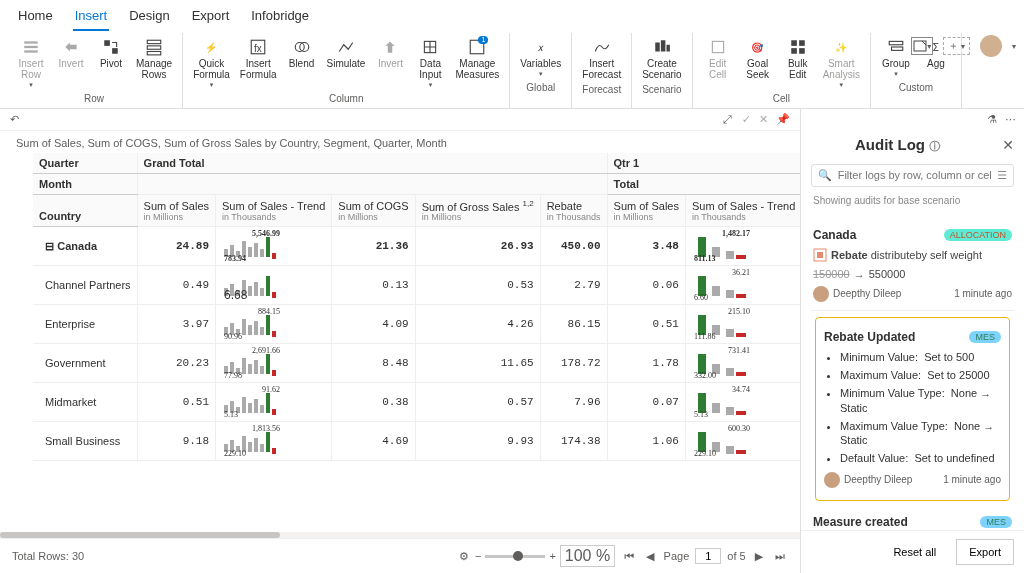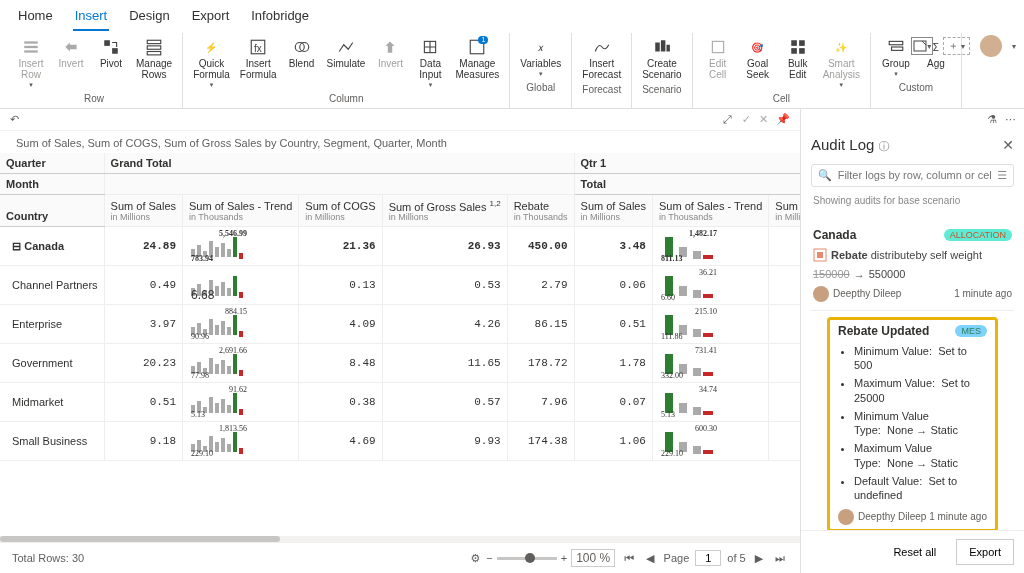--- a/index.html
+++ b/index.html
@@ -15,52 +15,52 @@
 .ribbon-group-label { font-size: 10px; color: #605e5c; padding: 1px 0 2px; }
 .rbtn { display: flex; flex-direction: column; align-items: center; justify-content: flex-start; padding: 3px 4px; min-width: 38px; cursor: pointer; font-size: 10px; line-height: 1.1; text-align: center; color: #323130; }
 .rbtn.disabled { color: #a19f9d; }
 .rbtn .ic { width: 18px; height: 18px; margin-bottom: 2px; display: flex; align-items: center; justify-content: center; }
 .dd-caret { font-size: 7px; margin-top: 1px; color: #605e5c; }
 .main-row { flex: 1; display: flex; min-height: 0; }
 .content-area { flex: 1; display: flex; flex-direction: column; min-width: 0; }
 .toolbar-row { display: flex; justify-content: space-between; align-items: center; padding: 4px 10px; color: #605e5c; font-size: 11px; border-bottom: 1px solid #f3f2f1; }
 .toolbar-row .spacer { flex: 1; }
 .subtitle { padding: 6px 16px 4px; font-size: 11px; color: #605e5c; }
-.grid-wrap { flex: 1; overflow: auto; position: relative; }
+.grid-wrap { flex: 1; overflow: auto; position: relative; margin-left: 33px; }
 table.pvt { border-collapse: collapse; font-size: 11px; width: 100%; }
 table.pvt th, table.pvt td { border-right: 1px solid #eee; border-bottom: 1px solid #eee; padding: 4px 6px; white-space: nowrap; }
 table.pvt th { background: #fafafa; font-weight: 400; text-align: left; vertical-align: bottom; }
 table.pvt th.colhdr { font-weight: 600; border-bottom: 1px solid #ccc; }
 table.pvt th.grp { font-weight: 600; border-bottom: 1px solid #ccc; }
 table.pvt .sub { font-size: 9px; color: #888; display: block; }
 table.pvt td.num { text-align: right; font-family: Liberation Mono, monospace; font-size: 11px; }
 table.pvt tr.total td { font-weight: 700; }
 table.pvt td.rowhdr { padding-left: 12px; }
 .spark { width: 60px; height: 30px; position: relative; }
 .spark svg { width: 60px; height: 30px; }
 .scroll-stub { height: 6px; background: #f3f2f1; position: relative; }
 .scroll-thumb { position: absolute; left: 0; width: 280px; height: 6px; background: #c8c6c4; border-radius: 3px; }
 .footer { display: flex; align-items: center; justify-content: space-between; padding: 6px 12px; font-size: 11px; color: #605e5c; border-top: 1px solid #eee; }
 .footer .pager { display: flex; align-items: center; gap: 6px; }
 .footer .pager input { width: 26px; text-align: center; border: 1px solid #ccc; font-size: 11px; padding: 1px; }
 .pg-btn { cursor: pointer; padding: 0 3px; color: #605e5c; }
 .zoom-ctl { display: flex; align-items: center; gap: 4px; }
 .zoom-ctl .track { width: 60px; height: 3px; background: #c8c6c4; position: relative; }
 .zoom-ctl .thumb { position: absolute; left: 28px; top: -4px; width: 10px; height: 10px; background: #605e5c; border-radius: 50%; }
-.zoom-box { border: 1px solid #ccc; padding: 1px 4px; font-size: 12px; }
+.zoom-box { border: 1px solid #ccc; padding: 1px 4px; font-size: 16px; }
 .audit-panel { width: 224px; border-left: 1px solid #e1dfdd; display: flex; flex-direction: column; background: #fff; height: 100%; }
 .audit-top-icons { display: flex; justify-content: flex-end; gap: 8px; padding: 4px 8px; font-size: 11px; color: #605e5c; }
 .audit-header { display: flex; align-items: center; justify-content: space-between; padding: 6px 10px; }
-.audit-header h2 { font-size: 15px; font-weight: 400; }
+.audit-header h2 { font-size: 15px; font-weight: 700; margin-left: 44px; }
 .audit-search { margin: 4px 10px; border: 1px solid #ddd; border-radius: 3px; display: flex; align-items: center; padding: 4px 6px; gap: 6px; font-size: 11px; color: #888; }
 .audit-search input { border: none; flex: 1; font-size: 11px; outline: none; }
 .audit-sub { padding: 4px 12px 8px; font-size: 10px; color: #888; }
 .audit-body { flex: 1; overflow-y: auto; padding: 6px 10px; }
 .log-card { border-bottom: 1px solid #eee; padding: 8px 2px; }
-.log-card.hl { border: 3px solid #eab308; border-radius: 4px; padding: 4px 8px; margin: 6px 16px; }
+.log-card.hl { border: 1px solid #eab308; border-radius: 4px; padding: 12px 8px; margin: 6px 4px; }
 .log-card .row1 { display: flex; justify-content: space-between; align-items: center; margin-bottom: 6px; }
 .log-title { font-size: 12px; font-weight: 600; }
 .badge { font-size: 9px; padding: 1px 6px; border-radius: 8px; }
 .badge.alloc { background: #5eead4; color: #c45529; }
 .badge.mes { background: #7dd3fc; color: #2e7d5a; }
 .log-desc { font-size: 11px; color: #444; margin-bottom: 6px; display: flex; align-items: center; gap: 4px; }
 .strike { text-decoration: line-through; color: #999; }
 .log-user { display: flex; align-items: center; justify-content: space-between; font-size: 10px; color: #605e5c; margin-top: 6px; }
 .avatar { width: 16px; height: 16px; border-radius: 50%; background: #c8a080; display: inline-block; margin-right: 4px; vertical-align: middle; }
 .log-bullets { list-style: disc; padding-left: 16px; font-size: 11px; color: #333; }

